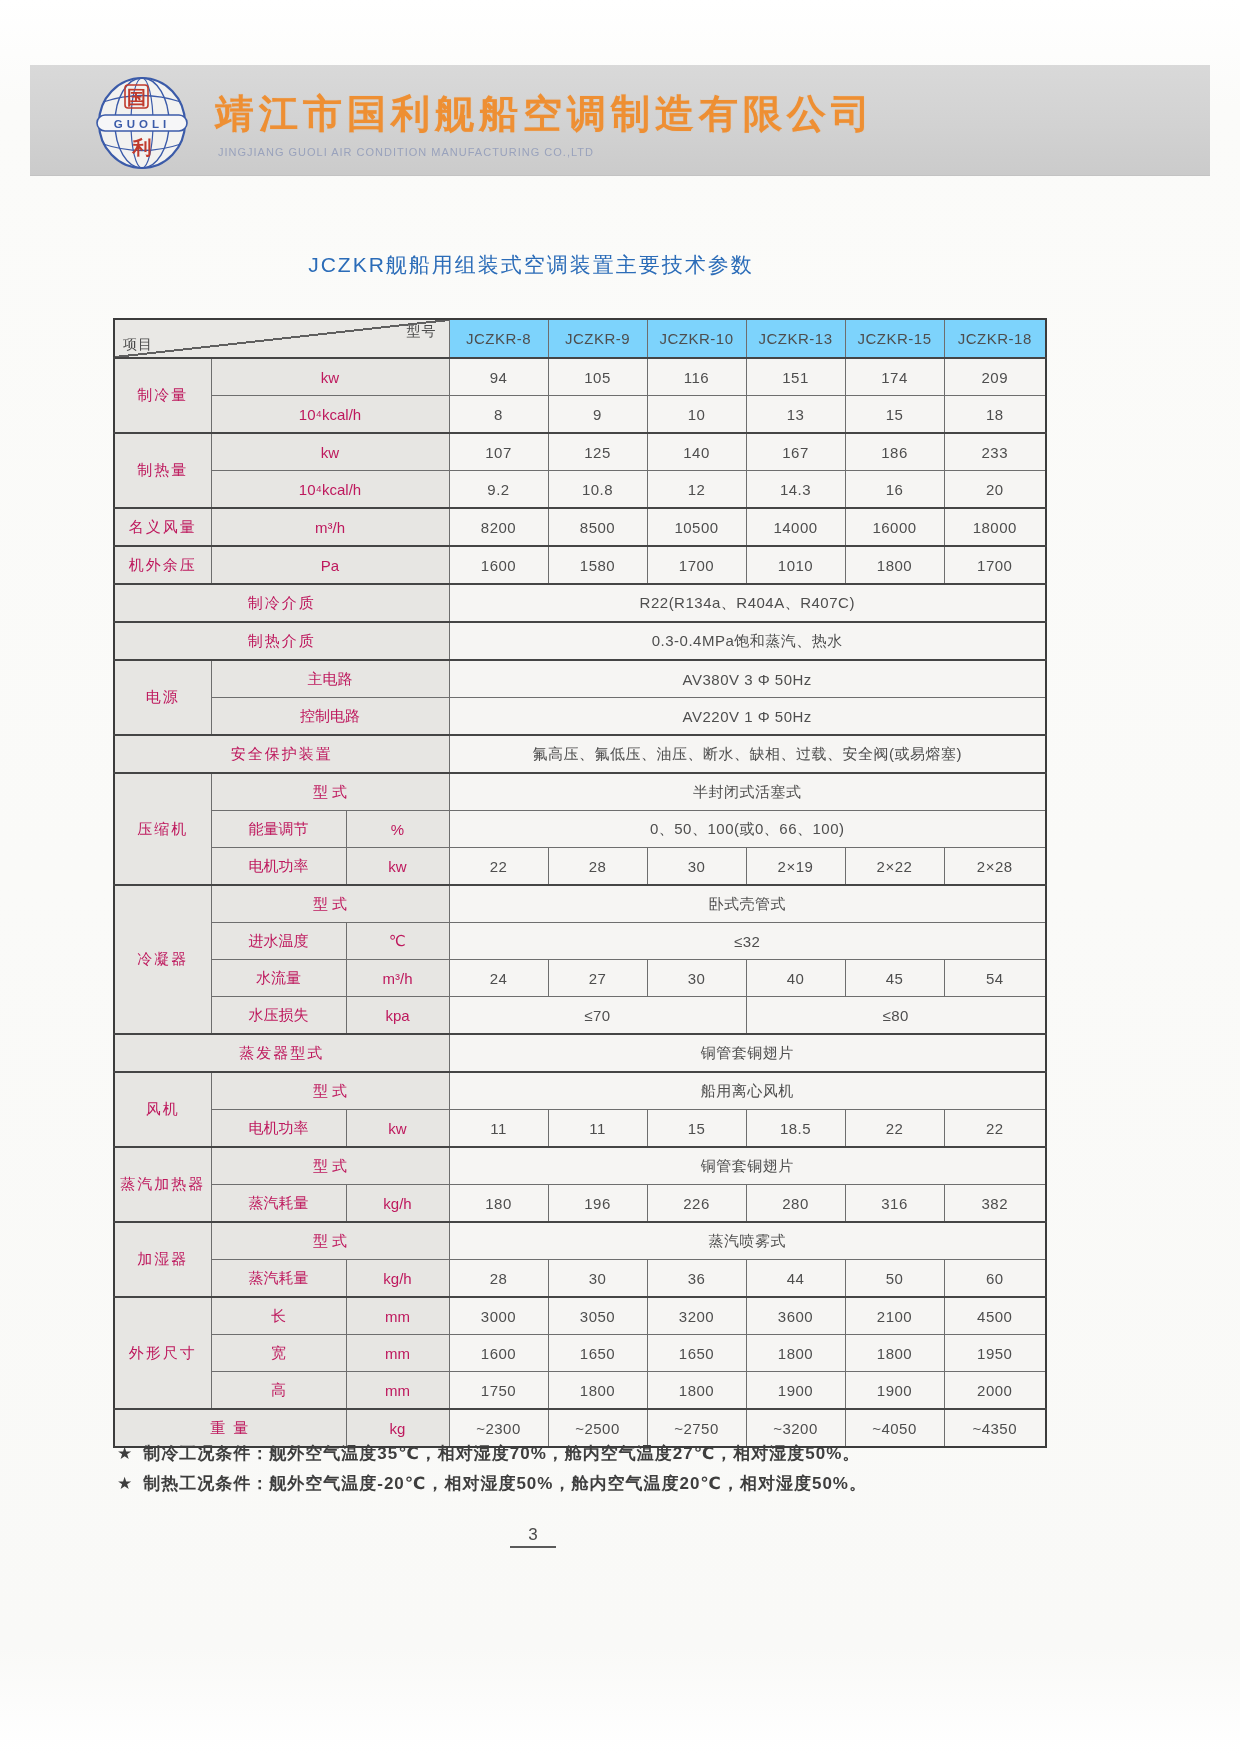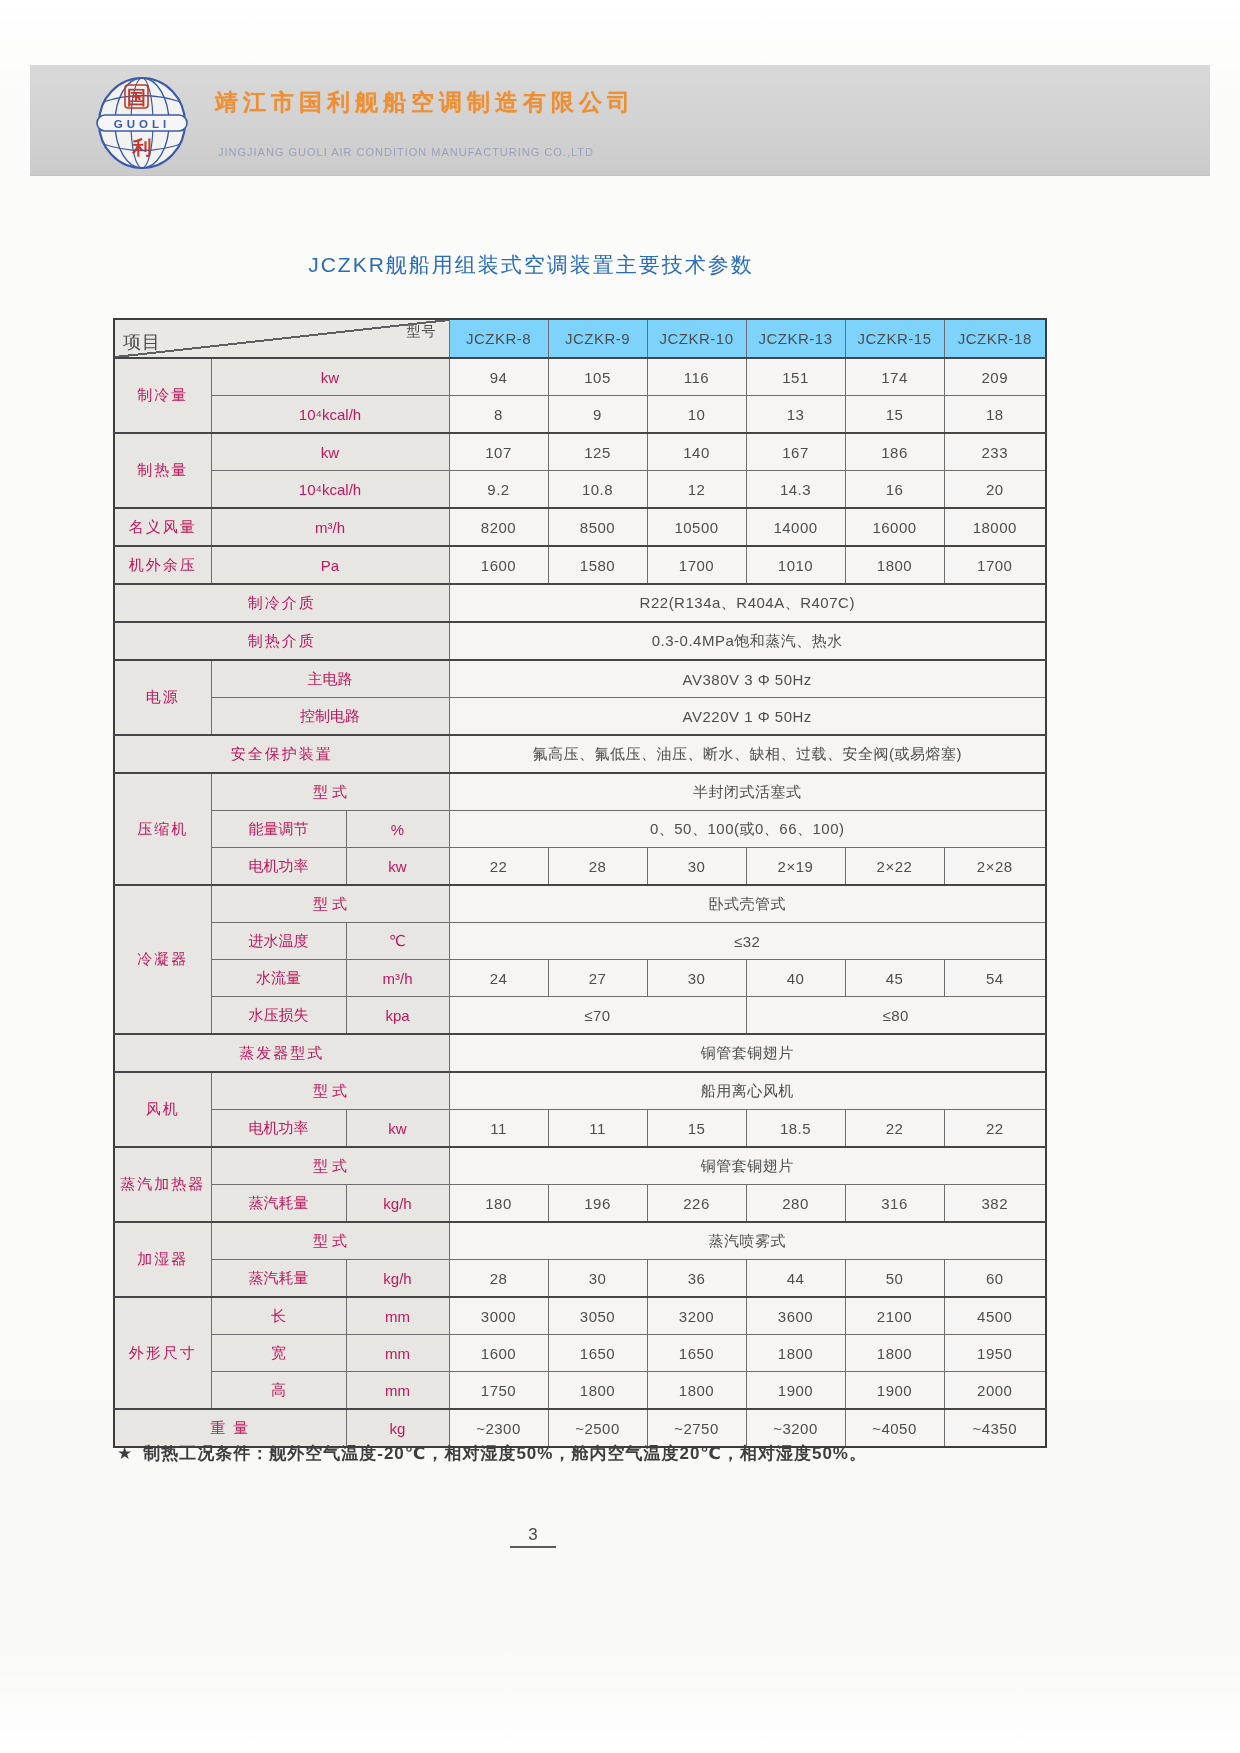--- a/index.html
+++ b/index.html
@@ -13,21 +13,21 @@
     linear-gradient(180deg,#ffffff 0%,#fbfbf9 6%,#f9f9f7 94%,#ffffff 100%);}
   
   .band{
     position:absolute;left:30px;top:65px;width:1180px;height:110px;
     background:linear-gradient(180deg,#d9d9d9 0%,#d2d2d2 55%,#cbcbcb 100%);
     border-bottom:1px solid #c3c3c3;
   }
   .logo{position:absolute;left:65px;top:11px;width:94px;height:94px;}
   .company-cn{
     position:absolute;left:185px;top:22px;width:760px;
-    font-size:23px;font-weight:bold;color:#ee8f33;letter-spacing:5px;
+    font-size:39px;font-weight:bold;color:#ee8f33;letter-spacing:5px;
     text-shadow:0 0 1px rgba(238,143,51,.45);white-space:nowrap;
   }
   .company-en{
     position:absolute;left:188px;top:81px;width:760px;
     font-size:11px;color:#99a2bc;letter-spacing:1px;white-space:nowrap;
   }
   
   .doc-title{
     position:absolute;left:0;top:251px;width:1062px;text-align:center;
     font-size:21px;font-weight:normal;color:#2b6cb8;letter-spacing:2px;
@@ -48,21 +48,21 @@
   td.g{letter-spacing:2px;}
   td.v{background:#f6f5f3;letter-spacing:.5px;}
   tr.sec td{border-top:2px solid #454545;}
   
   th.corner{
     position:relative;background:#e9e8e5 !important;padding:0;
     background-image:linear-gradient(to bottom right,
       transparent calc(50% - 1px),#5f5f5f calc(50% - 1px),
       #5f5f5f calc(50% + 1px),transparent calc(50% + 1px)) !important;
   }
-  .corner-item{position:absolute;left:8px;bottom:3px;font-size:18px;color:#4a4a4a;letter-spacing:1px;}
+  .corner-item{position:absolute;left:8px;bottom:3px;font-size:14px;color:#4a4a4a;letter-spacing:1px;}
   .corner-model{position:absolute;right:12px;top:3px;font-size:14px;color:#4a4a4a;letter-spacing:1px;font-family:Liberation Serif, serif;}
   
   .notes{position:absolute;left:117px;top:1439px;width:1010px;
     font-size:17px;font-weight:bold;color:#3e3e3e;line-height:30px;letter-spacing:1px;}
   .note-star{margin-right:10px;color:#3e3e3e;}
   
   .pagenum{position:absolute;left:0;top:1525px;width:1066px;text-align:center;}
   .pagenum span{
     display:inline-block;font-size:17px;color:#4a4a4a;
     padding:0 18px 1px 18px;border-bottom:2px solid #5a5a5a;
@@ -336,19 +336,22 @@
           <td class="v">~3200</td>
           <td class="v">~4050</td>
           <td class="v">~4350</td>
         </tr>
       </tbody>
   </table>
 </div>
 
 <div class="notes">
   <div>
+    <span class="note-star">★</span><span>制冷工况条件：舰外空气温度35℃，相对湿度70%，舱内空气温度27℃，相对湿度50%。</span>
+  </div>
+  <div>
     <span class="note-star">★</span><span>制热工况条件：舰外空气温度-20℃，相对湿度50%，舱内空气温度20℃，相对湿度50%。</span>
   </div>
 </div>
 
 <div class="pagenum">
   <span>3</span>
 </div>
 
 </body></html>

